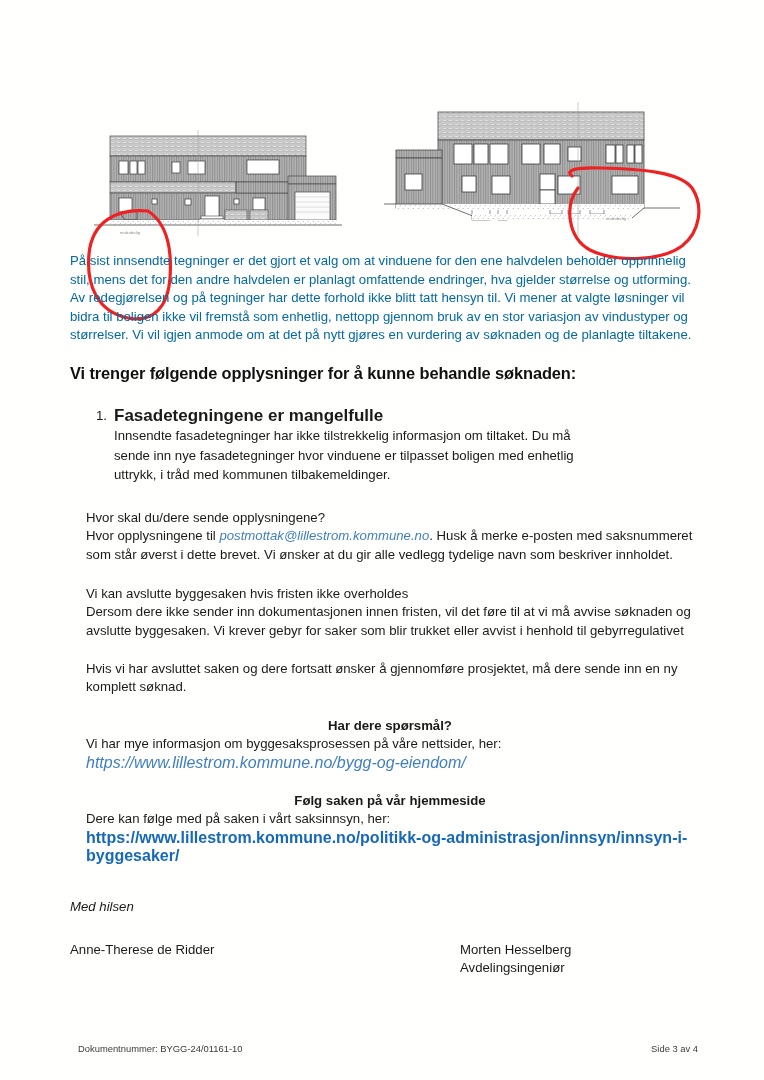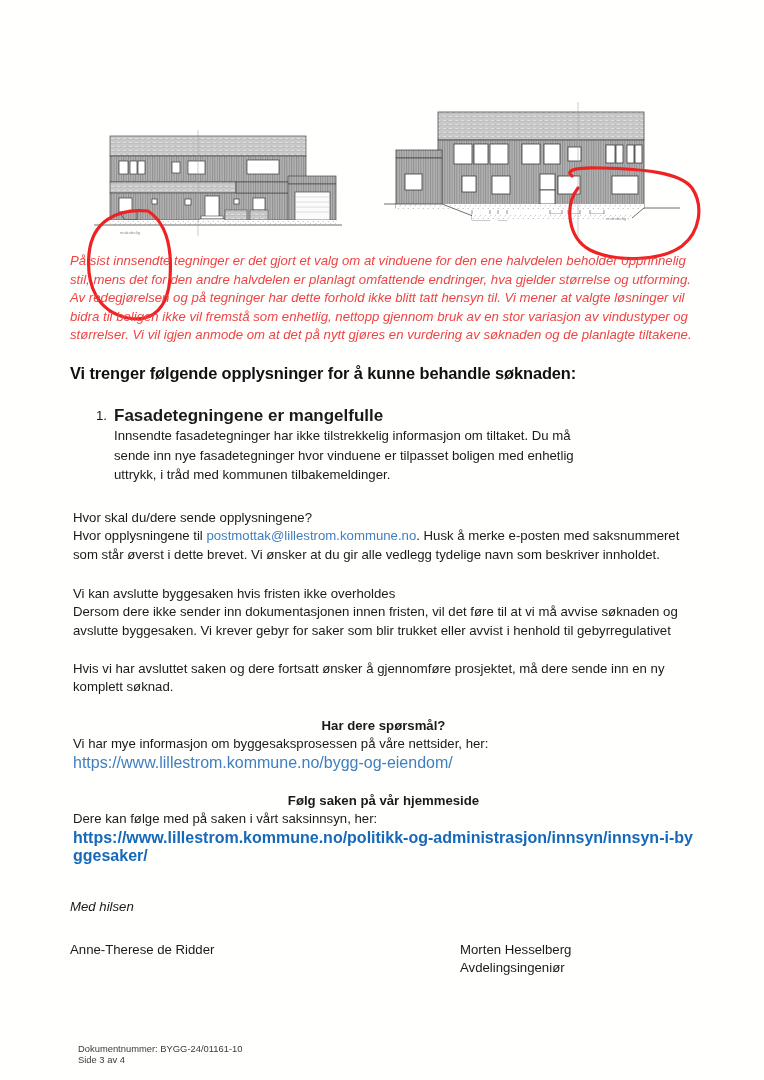--- a/index.html
+++ b/index.html
@@ -61,22 +61,21 @@
     position: absolute;
     left: 70px;
     top: 252px;
     width: 624px;
   }
 
   p, .line {
     margin: 0;
     font-size: 13.2px;
     line-height: 18.6px;
-    color: #ef4444;
-    font-style: italic;
+    color: #0369a1;
   }
 
   .para {
     margin: 0 0 18px 0;
   }
 
   h2.section-title {
     margin: 18px 0 22px 0;
     font-size: 16.4px;
     line-height: 21px;
@@ -113,40 +112,41 @@
     line-height: 19.5px;
     margin-bottom: 1px;
   }
   .req-text {
     font-size: 13.2px;
     line-height: 19.3px;
     max-width: 470px;
   }
 
   .block {
-    margin: 0 0 19px 3px;
+    margin: 0 0 19px 16px;
   }
   .block .head {
     font-size: 13.2px;
     line-height: 19px;
     font-weight: normal;
   }
   .block .head.bold {
     font-weight: bold;
     text-align: center;
   }
   .block .body {
     font-size: 13.2px;
     line-height: 18.8px;
   }
 
   a.link, .link {
     color: #3f7fbf;
     text-decoration: none;
     word-break: break-all;
+    font-style: italic;
   }
   .link-strong {
     color: #1668b8;
     font-weight: bold;
     text-decoration: none;
     word-break: break-all;
   }
 
   
   .signature {
@@ -176,21 +176,20 @@
   .footer {
     position: absolute;
     left: 78px;
     right: 66px;
     top: 1043px;
     display: flex;
     justify-content: space-between;
     align-items: flex-start;
     font-size: 9.4px;
     color: #3a3a3a;
-    flex-direction: column;
   }
 </style>
 </head>
 <body>
 
 <div class="page">
 
   <div class="drawings">
 
     <div class="drawing drawing-left">

